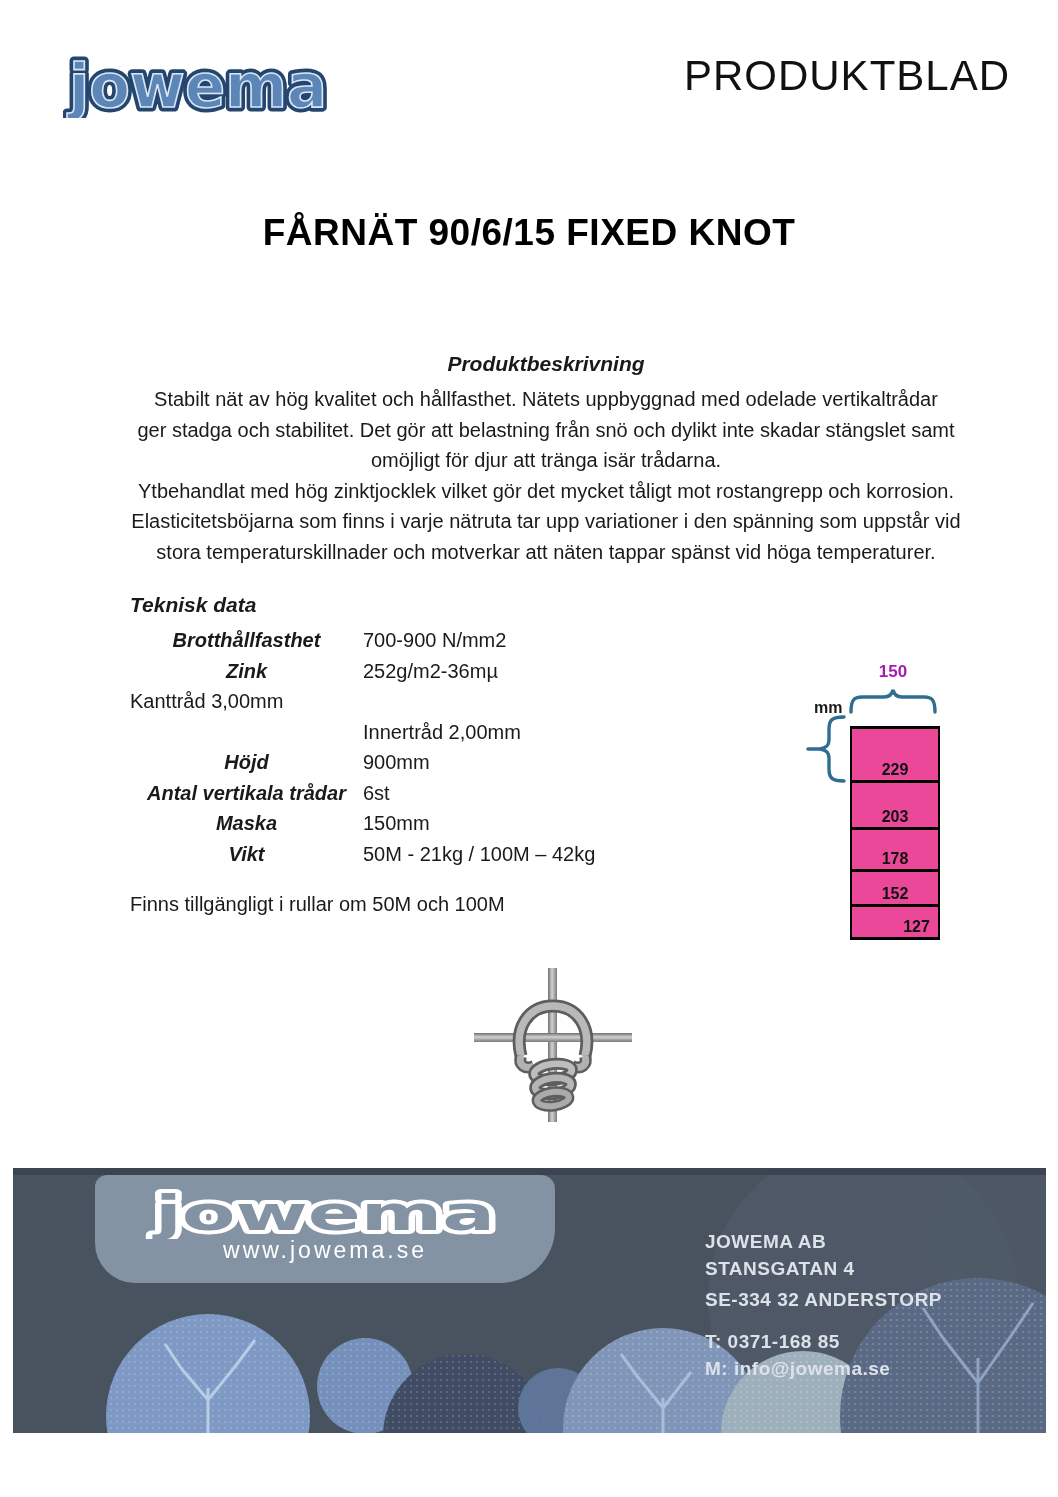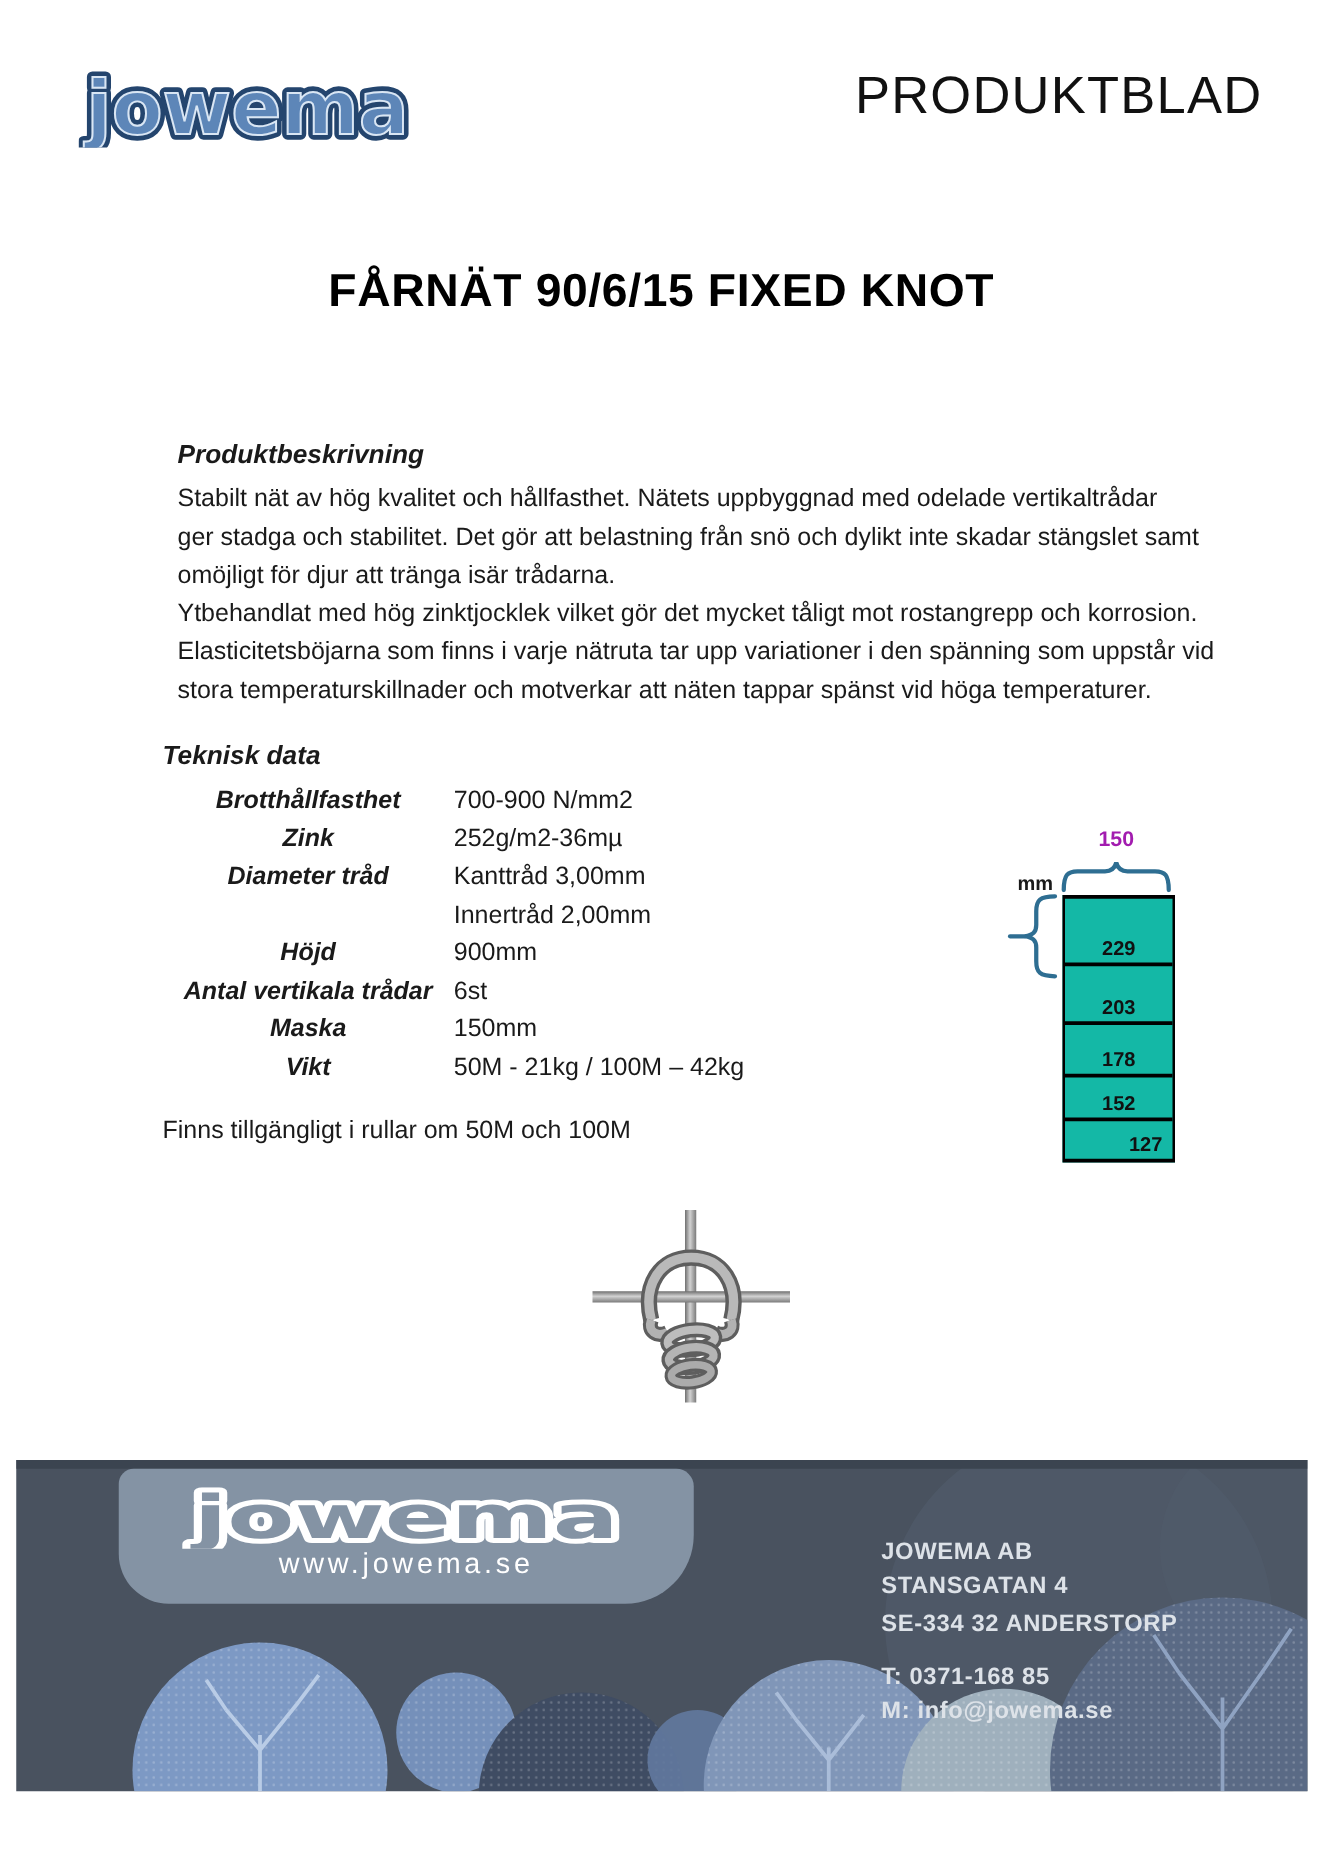--- a/index.html
+++ b/index.html
@@ -12,38 +12,38 @@
   .header-title{
     position:absolute;right:48px;top:52px;font-size:42px;font-weight:400;
     letter-spacing:1px;color:#111;
   }
   
   .product-title{
     position:absolute;left:0;top:212px;width:100%;text-align:center;
     font-size:37px;font-weight:700;letter-spacing:.5px;color:#000;
   }
   
-  .description{position:absolute;left:142px;top:352px;width:840px;}
+  .description{position:absolute;left:126px;top:352px;width:840px;text-align:center;}
   .section-heading{font-size:21px;font-weight:700;font-style:italic;margin:0 0 8px 0;}
   .body-line{font-size:20px;line-height:30.5px;white-space:nowrap;}
   
   .tech{position:absolute;left:130px;top:593px;width:620px;}
   .tech-row{display:flex;font-size:20px;line-height:30.5px;white-space:nowrap;}
   .tech-label{width:233px;flex:0 0 233px;font-weight:700;font-style:italic;text-align:center;}
   .tech-value{font-weight:400;}
   .availability{position:absolute;left:130px;top:893px;font-size:20px;white-space:nowrap;}
   
   .mesh-diagram{position:absolute;left:806px;top:662px;width:146px;height:292px;}
   .mesh-width-label{position:absolute;left:44px;top:0;width:86px;text-align:center;
     font-size:17px;font-weight:700;color:#a21caf;}
   .mesh-overbrace{position:absolute;left:42px;top:26px;width:90px;height:26px;}
   .mesh-unit-label{position:absolute;left:8px;top:37px;font-size:16px;font-weight:700;}
   .mesh-leftbrace{position:absolute;left:0px;top:52px;width:42px;height:70px;}
-  .mesh-box{position:absolute;left:44px;top:54px;width:86px;
-    border:2px solid #000;border-top-width:3px;border-bottom-width:3px;background:#14b8a6;
+  .mesh-box{position:absolute;left:44px;top:64px;width:86px;
+    border:2px solid #000;border-top-width:3px;border-bottom-width:3px;background:#ec4899;
     box-sizing:content-box;}
   .mesh-cell{border-bottom:3px solid #000;display:flex;align-items:flex-end;
     justify-content:center;font-size:16px;font-weight:700;color:#111;
     box-sizing:border-box;padding-bottom:1px;}
   .mesh-cell:last-child{border-bottom:none;padding-left:43px;}
   
   .knot-image{position:absolute;left:468px;top:960px;width:170px;height:170px;}
   
   .footer{position:absolute;left:13px;top:1168px;width:1033px;height:265px;
     background:#49525f;overflow:hidden;}
@@ -89,21 +89,20 @@
     <div class="section-heading">Teknisk data</div>
     <div class="tech-row">
       <span class="tech-label">Brotthållfasthet</span>
       <span class="tech-value">700-900 N/mm2</span>
     </div>
     <div class="tech-row">
       <span class="tech-label">Zink</span>
       <span class="tech-value">252g/m2-36mµ</span>
     </div>
     <div class="tech-row">
-      <span class="tech-label">Diameter tråd</span>
       <span class="tech-value">Kanttråd 3,00mm</span>
     </div>
     <div class="tech-row">
       <span class="tech-label"></span>
       <span class="tech-value">Innertråd 2,00mm</span>
     </div>
     <div class="tech-row">
       <span class="tech-label">Höjd</span>
       <span class="tech-value">900mm</span>
     </div>

